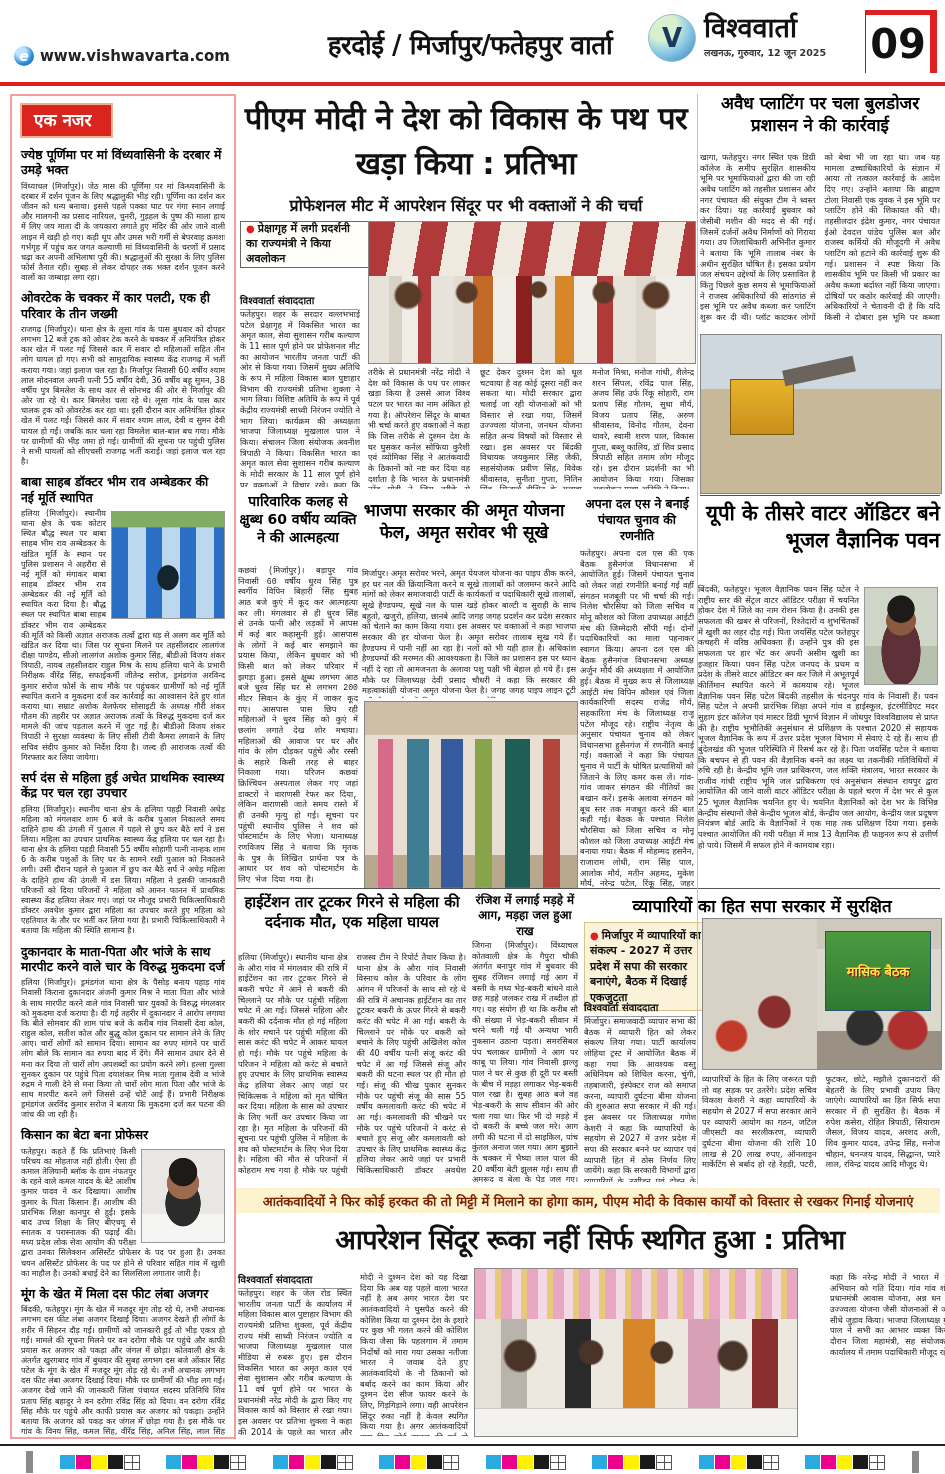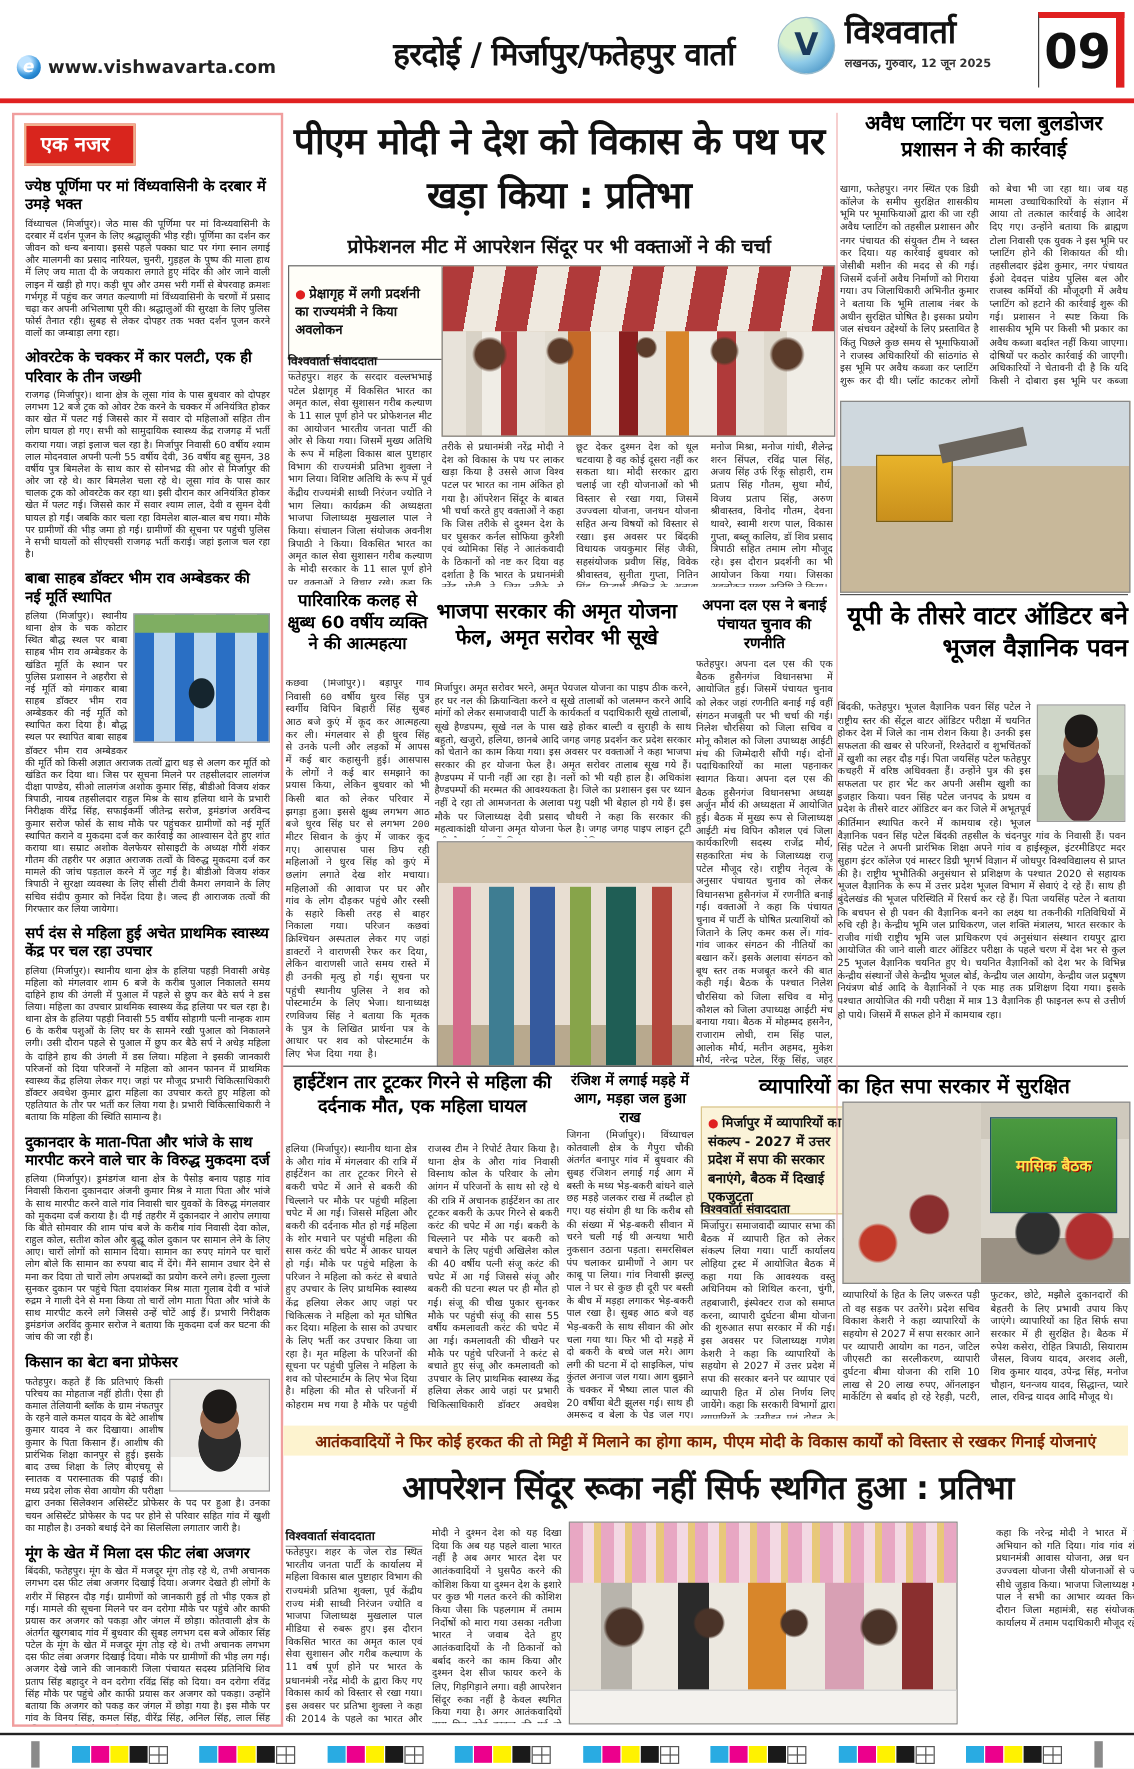--- a/index.html
+++ b/index.html
@@ -28,21 +28,21 @@
       radial-gradient(ellipse at 50% 62%, #15252e 0 13%, rgba(0,0,0,0) 14%),
       repeating-linear-gradient(90deg,#2a6fc4 0 16px,#bcd8ee 16px 34px);}
   .ph-prof{float:right;width:82px;height:92px;margin:2px 0 3px 5px;border:1px solid #999;
     background:radial-gradient(circle at 50% 24%, #1d1a18 0 17%, rgba(0,0,0,0) 18%),
       radial-gradient(circle at 50% 36%, #9c6b4f 0 22%, rgba(0,0,0,0) 23%),
       radial-gradient(ellipse at 50% 58%, #2b2b2b 0 30%, rgba(0,0,0,0) 31%),
       linear-gradient(#e9e7e3 0 70%,#f5f5f3 70%);}
   
   .lead-h{left:240px;top:96px;width:452px;text-align:center;font-size:31px;font-weight:bold;line-height:1.45;letter-spacing:-0.5px;}
   .lead-sub{left:240px;top:194px;width:452px;text-align:center;font-size:16px;font-weight:bold;}
-  .hl-box{left:240px;top:221px;width:118px;border:1px solid #666;padding:16px 5px;font-size:11px;font-weight:bold;line-height:1.35;background:#fffef8;}
+  .hl-box{left:240px;top:221px;width:118px;border:1px solid #666;padding:0 5px;font-size:11px;font-weight:bold;line-height:1.35;background:#fffef8;}
   .dot::before{content:"●";color:#e02020;margin-right:3px;font-size:10px;}
   .byline{font-size:10px;font-weight:bold;border-bottom:1px solid #999;padding-bottom:2px;}
   .body-txt{font-size:8.2px;line-height:1.3;text-align:justify;color:#1c1c1c;overflow:hidden;}
   .lead-byline{left:240px;top:293px;width:118px;}
   .lead-c1{left:240px;top:309px;width:120px;height:178px;}
   .ph-lead{left:368px;top:221px;width:326px;height:141px;border:1px solid #888;
     background:
       radial-gradient(circle at 12% 52%, #5a3b2a 0 4%, rgba(0,0,0,0) 5%),
       radial-gradient(circle at 30% 50%, #5a3b2a 0 4%, rgba(0,0,0,0) 5%),
       radial-gradient(circle at 52% 48%, #5a3b2a 0 4%, rgba(0,0,0,0) 5%),

